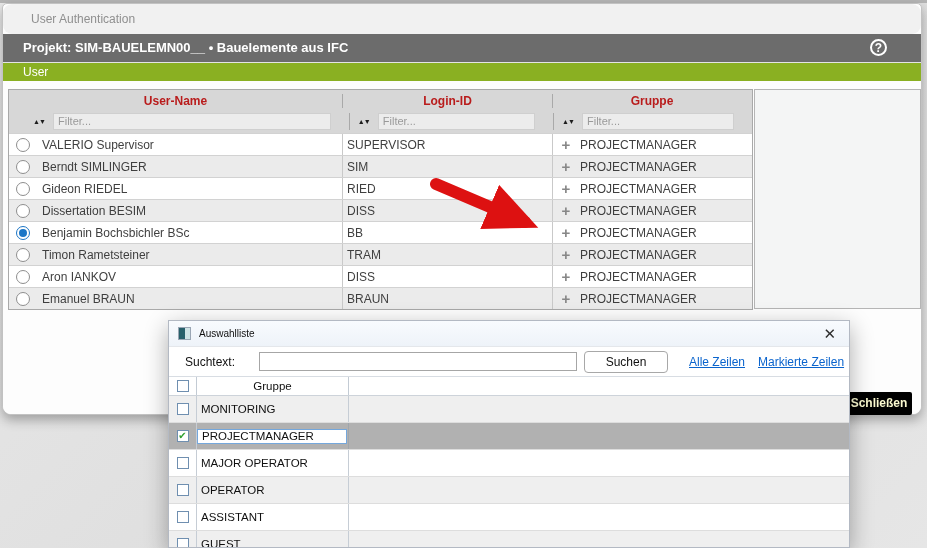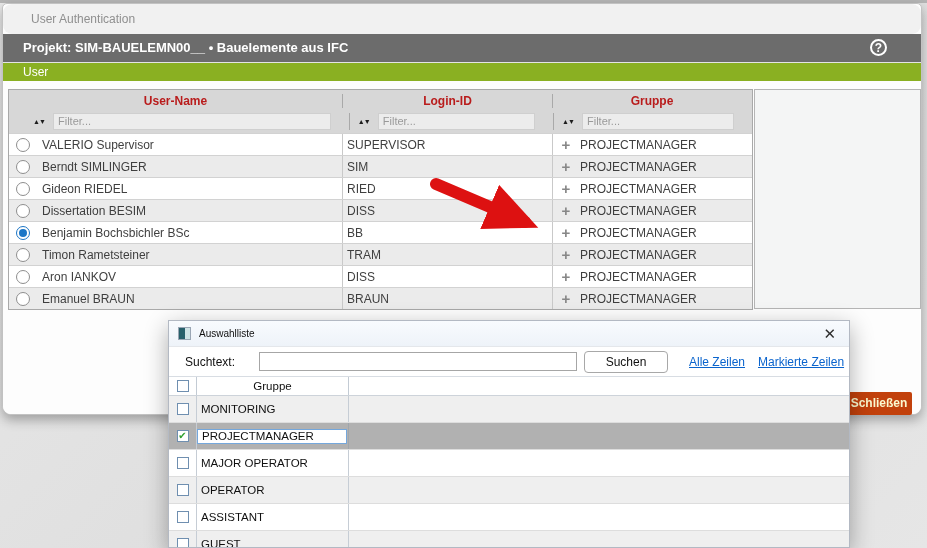--- a/index.html
+++ b/index.html
@@ -57,21 +57,21 @@
   .radio.sel { border-color:#1c76c6; }
   .radio .dot { width:8px; height:8px; border-radius:50%; background:#1c76c6; }
   .plus { color:#878787; font-size:15px; font-weight:bold; width:16px; text-align:center;
     margin-right:6px; cursor:pointer; line-height:14px; }
 
   .right-panel { position:absolute; left:751px; top:8px; width:167px; height:220px;
     background:#f4f5f5; border:1px solid #b5b5b5; }
 
   
   .close-btn { position:absolute; left:846px; top:392px; width:66px; height:23px; z-index:5;
-    background:#c2410c; color:#fbfad0; font-size:12px; font-weight:bold;
+    background:#000000; color:#fbfad0; font-size:12px; font-weight:bold;
     text-align:center; line-height:23px; border-radius:2px; cursor:pointer; }
 
   
   .arrow-svg { position:absolute; left:0; top:0; width:927px; height:548px;
     z-index:6; pointer-events:none; }
 
   
   .dialog { position:absolute; left:168px; top:320px; width:682px; height:228px; z-index:10;
     background:#fff; border:1px solid #b3b9c3; box-shadow:0 7px 22px rgba(0,0,0,.32); overflow:hidden; }
   .dlg-titlebar { height:26px; display:flex; align-items:center; padding:0 9px;

